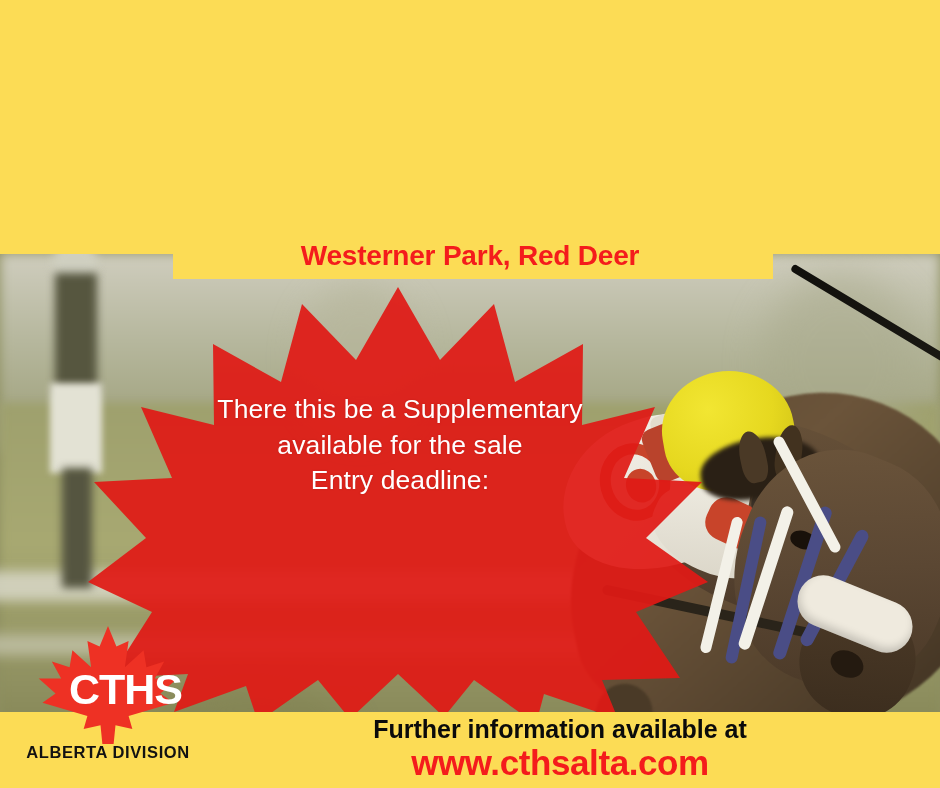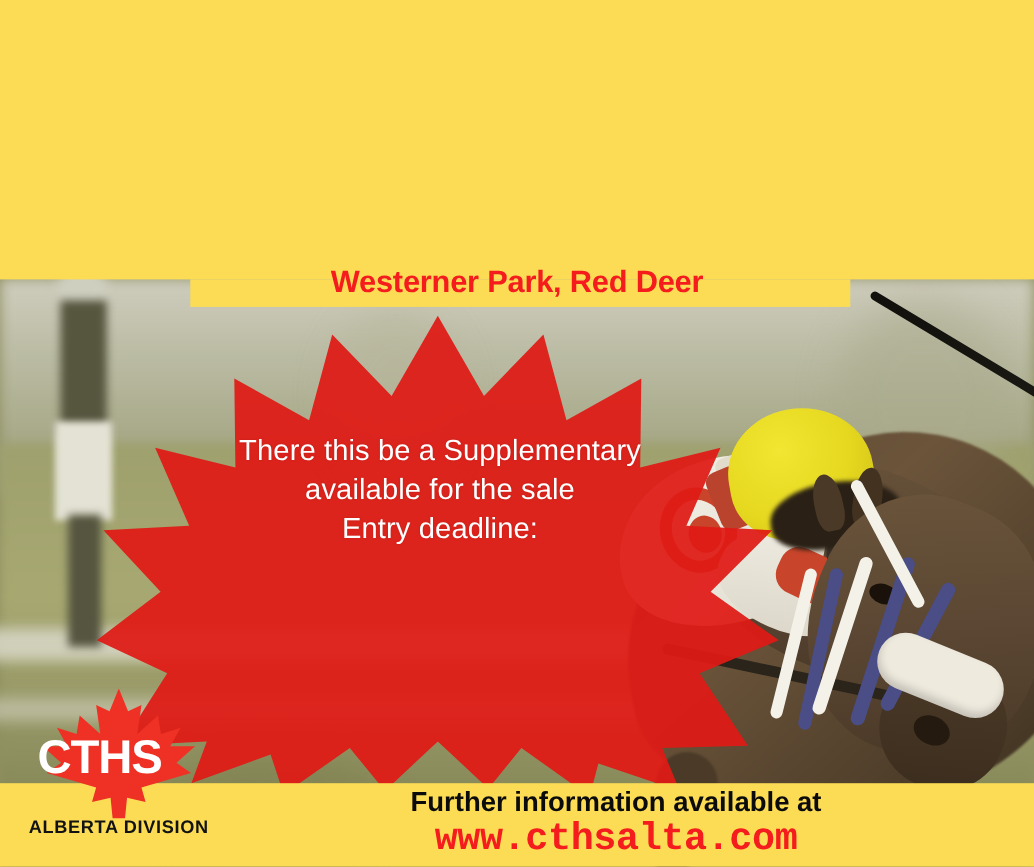--- a/index.html
+++ b/index.html
@@ -318,34 +318,33 @@
     z-index:7;
   }
   .footer-line2 {
     position:absolute; left:180px; top:743px;
     width:760px; text-align:center;
     color:#F41C1C;
     font-weight:700;
     font-size:35px;
     letter-spacing:-0.4px;
     z-index:7;
-    font-family:Liberation Mono, monospace;
   }
 
   
   .logo {
     position:absolute; left:24px; top:626px;
     width:168px; height:150px;
     z-index:8;
   }
   .logo .leaf { position:absolute; left:10px; top:0; width:148px; height:118px; }
   .logo .leaf svg { display:block; width:100%; height:100%; }
   .logo .cths {
     position:absolute; left:10px; top:42px;
-    width:148px; text-align:left;
+    width:148px; text-align:right;
     color:#ffffff;
     font-weight:700;
     font-size:43px;
     letter-spacing:-1px;
     line-height:43px;
   }
   .logo .division {
     position:absolute; left:0; top:117px;
     width:168px; text-align:center;
     color:#121212;

